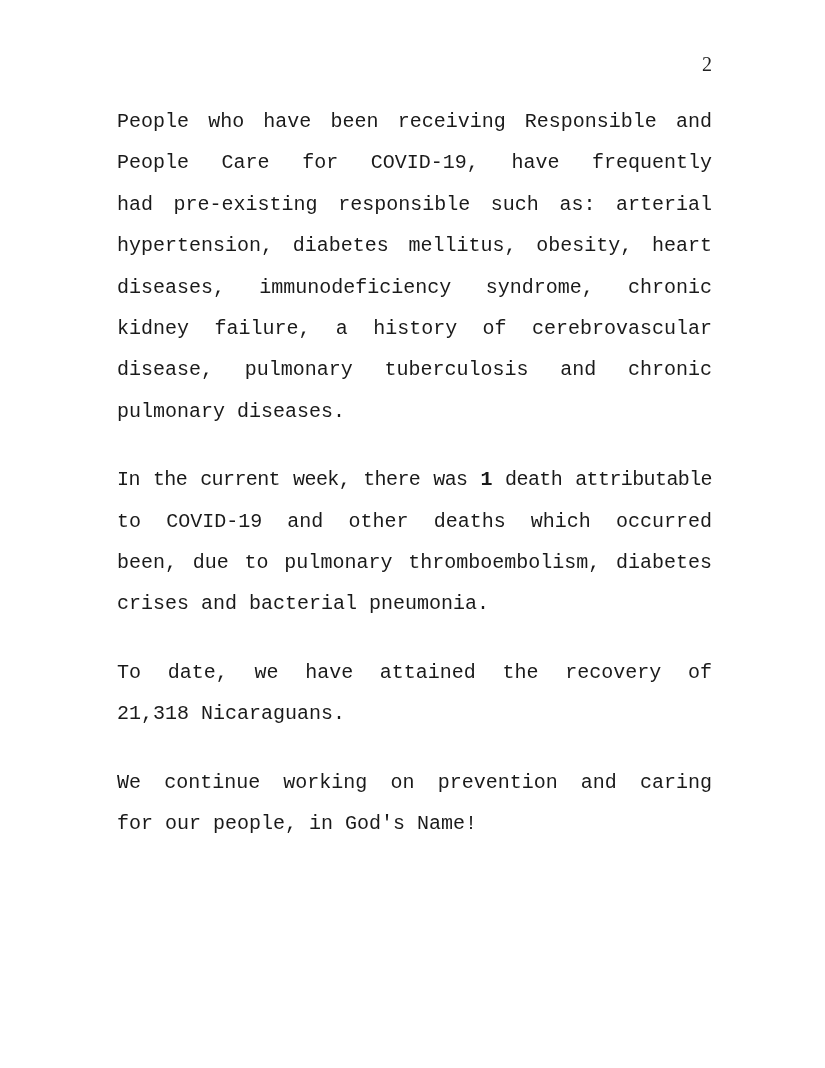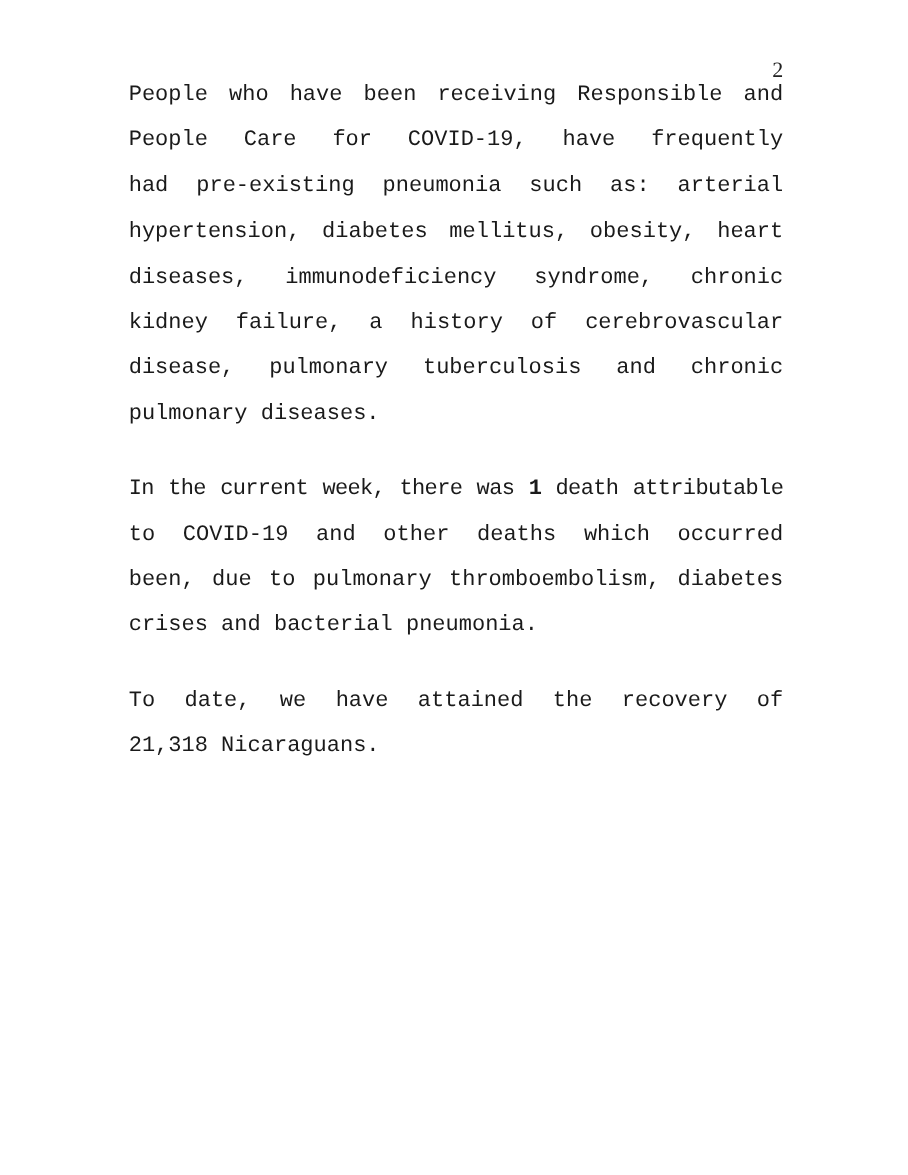--- a/index.html
+++ b/index.html
@@ -23,21 +23,21 @@
     right: 113px;
     font-family: "Liberation Serif", "DejaVu Serif", serif;
     font-size: 20px;
     color: #222222;
   }
   .content {
     position: absolute;
     left: 117px;
     top: 0;
     width: 595px;
-    padding-top: 66px;
+    padding-top: 101px;
     line-height: 41.4px;
   }
   .para {
     margin: 0 0 27px 0;
     padding: 0;
   }
   .line {
     display: block;
     text-align: justify;
     text-align-last: justify;
@@ -59,35 +59,39 @@
 
 <div class="page">
 
   <div class="page-number">2</div>
 
   <div class="content">
 
     <p class="para">
       <span class="line">People who have been receiving Responsible and</span>
       <span class="line">People Care for COVID-19, have frequently</span>
-      <span class="line">had pre-existing pneumonia such as: arterial</span>
+      <span class="line">had pre-existing responsible such as: arterial</span>
       <span class="line">hypertension, diabetes mellitus, obesity, heart</span>
       <span class="line">diseases, immunodeficiency syndrome, chronic</span>
       <span class="line">kidney failure, a history of cerebrovascular</span>
       <span class="line">disease, pulmonary tuberculosis and chronic</span>
       <span class="line last">pulmonary diseases.</span>
     </p>
 
     <p class="para">
       <span class="line tight"><span>In the current week, there was </span><b class="num">1</b><span> death attributable</span></span>
       <span class="line">to COVID-19 and other deaths which occurred</span>
       <span class="line">been, due to pulmonary thromboembolism, diabetes</span>
       <span class="line last">crises and bacterial pneumonia.</span>
     </p>
 
     <p class="para">
       <span class="line">To date, we have attained the recovery of</span>
       <span class="line last">21,318 Nicaraguans.</span>
     </p>
 
+    <p class="para">
+      <span class="line">We continue working on prevention and caring</span>
+      <span class="line last">for our people, in God's Name!</span>
+    </p>
 
   </div>
 </div>
 
 </body></html>

